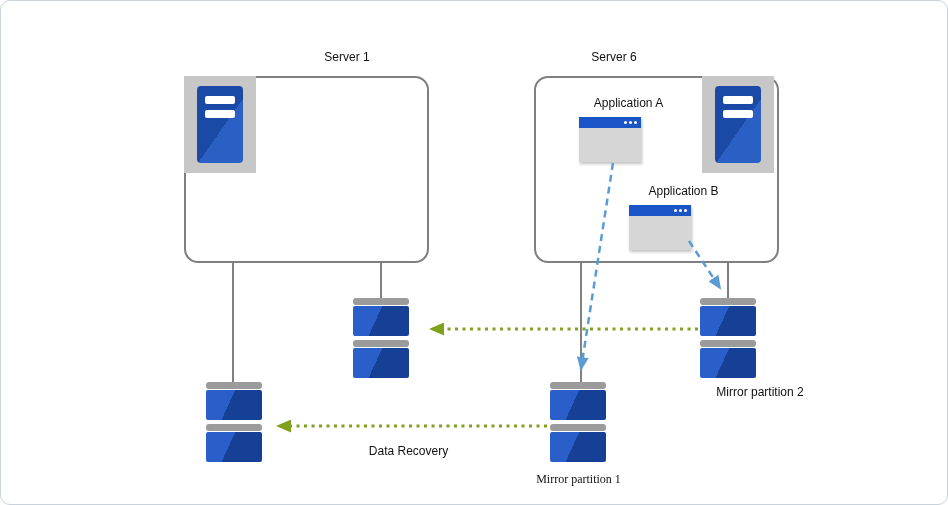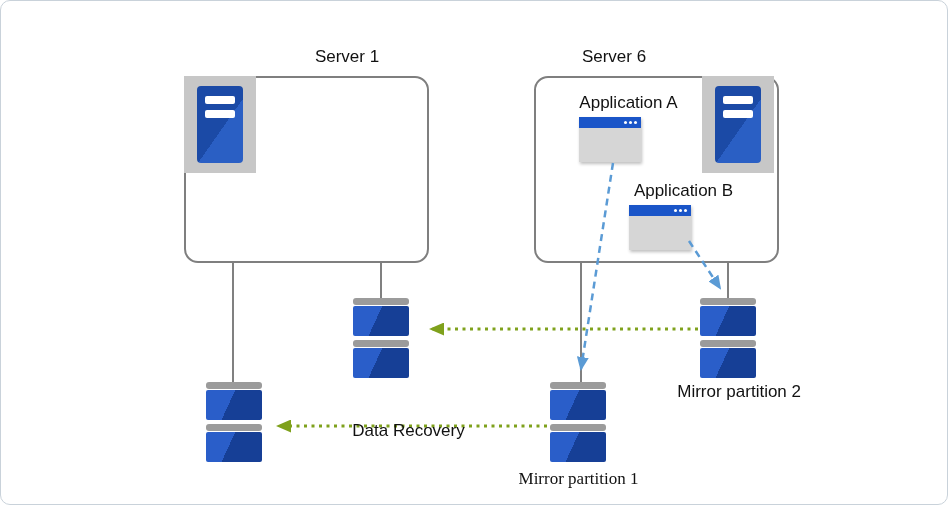--- a/index.html
+++ b/index.html
@@ -2,21 +2,21 @@
 <html><head>
 <meta charset="utf-8">
 <style>
   html,body{margin:0;padding:0;background:#fff;}
   .canvas{
     position:relative;width:946px;height:503px;background:#ffffff;
     border:1px solid #c9d2da;border-radius:10px;overflow:hidden;
     font-family:"Liberation Sans",sans-serif;color:#000;
   }
   .label{
-    position:absolute;font-size:17px;line-height:20px;color:#111;
+    position:absolute;font-size:12px;line-height:20px;color:#111;
     white-space:nowrap;z-index:6;text-align:center;
   }
   
   .server-box{
     position:absolute;width:245px;height:187px;background:#fff;
     border:2px solid #7f7f7f;border-radius:14px;z-index:1;box-sizing:border-box;
   }
   
   .server-icon{
     position:absolute;width:72px;height:97px;background:#c7c7c7;
@@ -163,17 +163,17 @@
 
     <line x1="697" y1="328" x2="430" y2="328" stroke="#7fa11c" stroke-width="3" stroke-dasharray="3 4.5" marker-end="url(#arrow-green)"></line>
 
     <line x1="546" y1="425" x2="277" y2="425" stroke="#7fa11c" stroke-width="3" stroke-dasharray="3 4.5" marker-end="url(#arrow-green)"></line>
   </svg>
 
   <div class="label" style="left:281px;top:46px;width:130px;">Server 1</div>
   <div class="label" style="left:548px;top:46px;width:130px;">Server 6</div>
   <div class="label" style="left:620px;top:180px;width:125px;">Application B</div>
   <div class="label" style="left:565px;top:92px;width:125px;">Application A</div>
-  <div class="label" style="left:650px;top:381px;width:150px;text-align:right;">Mirror partition 2</div>
+  <div class="label" style="left:684px;top:381px;width:150px;">Mirror partition 2</div>
   <div class="label" style="left:500px;top:468px;width:155px;font-family:Liberation Serif, serif;">Mirror partition 1</div>
-  <div class="label" style="left:335px;top:420px;width:145px;">Data Recovery</div>
+  <div class="label" style="left:335px;top:440px;width:145px;">Data Recovery</div>
 
 </div>
 
 </body></html>

